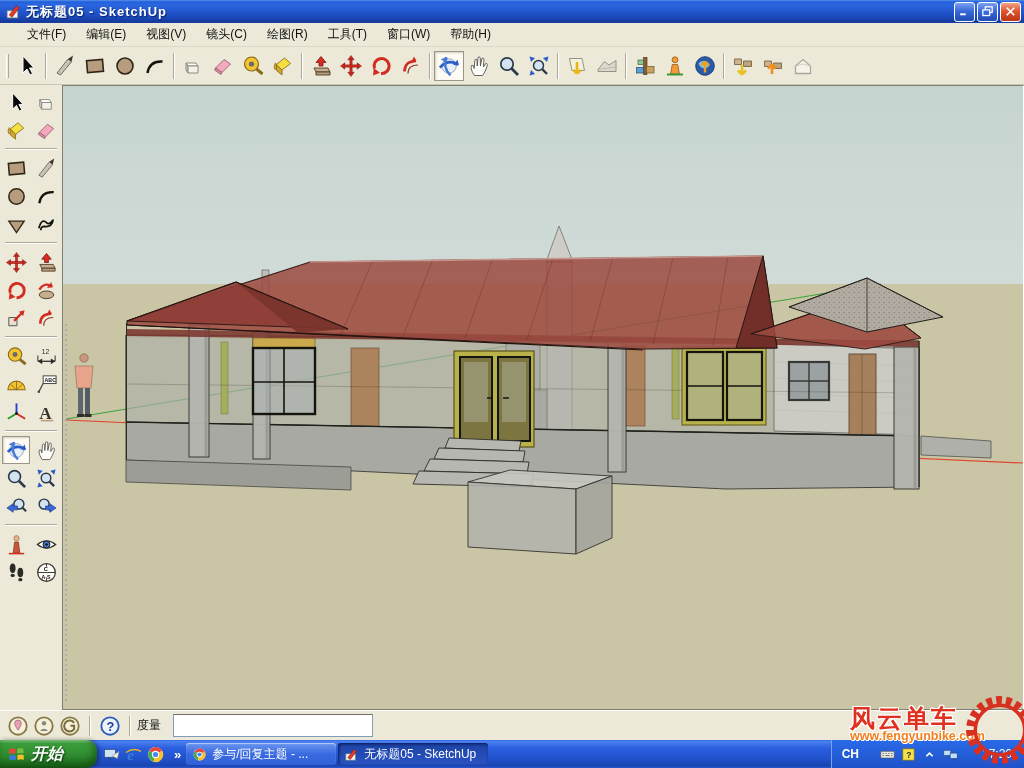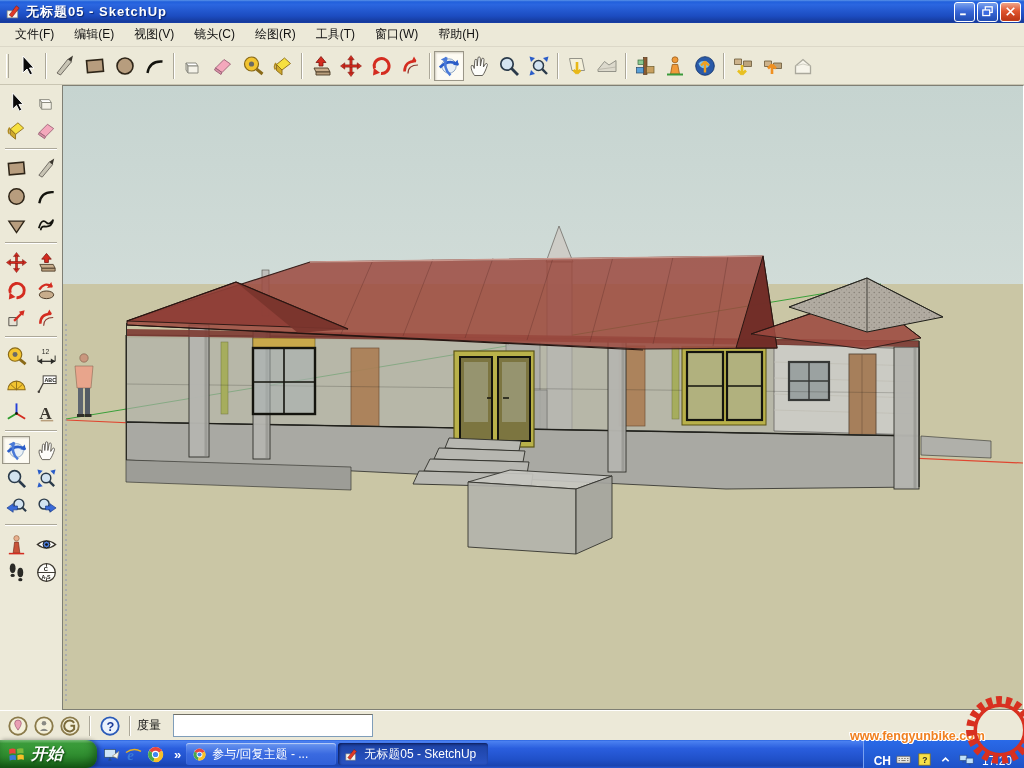--- a/index.html
+++ b/index.html
@@ -9,21 +9,21 @@
 .titlebar{height:23px;display:flex;align-items:center;padding:0 3px;
  background:linear-gradient(180deg,#5a93e8 0%,#2160dc 8%,#2b66e0 20%,#1c4cc0 70%,#15399a 96%,#1a43ae 100%)}
 .titlebar .ticon{width:17px;height:17px;margin:0 4px 0 2px}
 .titlebar .ticon svg{width:100%;height:100%}
 .ttext{flex:1;color:#fff;font-weight:bold;font-size:13px;letter-spacing:1px;text-shadow:1px 1px 1px #0a246a;white-space:nowrap;overflow:hidden}
 .winbtn{width:21px;height:20px;margin-left:2px;border-radius:3px;border:1px solid #fff;
  background:linear-gradient(180deg,#7aa2ee,#3a68d8 45%,#2450b8 90%);display:flex;align-items:center;justify-content:center}
 .winbtn svg{width:15px;height:15px}
 .winbtn.close{background:linear-gradient(180deg,#f0a58a,#e0552e 45%,#c03a18 90%)}
 
-.menubar{height:24px;display:flex;align-items:center;background:#ece9d8;border-bottom:1px solid #dcd8c8;padding-left:5px}
+.menubar{height:24px;display:flex;align-items:center;background:#ece9d8;border-bottom:1px solid #dcd8c8;padding-left:17px}
 .menuitem{padding:4px 10px;font-size:12px;color:#111;cursor:default}
 
 .toolbar{height:38px;display:flex;align-items:center;background:#ece9d8;border-bottom:1px solid #c9c5b2;padding-left:3px}
 .tgrip{width:3px;height:24px;margin:0 3px;border-left:1px solid #fff;border-right:1px solid #aca899}
 .tsep{width:2px;height:26px;margin:0 3px;border-left:1px solid #aca899;border-right:1px solid #fff}
 .tbtn{width:30px;height:30px;display:flex;align-items:center;justify-content:center;border:1px solid transparent}
 .tbtn svg{width:24px;height:24px}
 .tbtn.active,.sbtn.active{background:#fdfbf3;border:1px solid #9a9688;box-shadow:inset 1px 1px 2px rgba(80,70,40,.25)}
 
 .main{display:flex;height:625px}
@@ -53,21 +53,21 @@
 .ql{display:flex;align-items:center;gap:3px;padding:0 5px}
 .qlbtn{width:19px;height:19px}
 .qlbtn svg{width:100%;height:100%}
 .ovf{color:#fff;font-size:13px;font-weight:bold;padding:0 4px;align-self:center}
 .taskbtn{display:flex;align-items:center;gap:5px;width:150px;margin:3px 1px;padding:4px 6px;border-radius:3px;
  background:linear-gradient(180deg,#6a96f0,#3a6ae0 50%,#3060d8);box-shadow:inset 0 1px 1px rgba(255,255,255,.55);
  color:#fff;font-size:12px;white-space:nowrap;overflow:hidden}
 .taskbtn svg{width:15px;height:15px;flex:none}
 .taskbtn.active{background:linear-gradient(180deg,#1c42a4,#2a54c4);box-shadow:inset 1px 1px 3px rgba(0,0,30,.65)}
 .taskbtn span{overflow:hidden;text-overflow:ellipsis}
-.tray{margin-left:auto;display:flex;align-items:flex-end;gap:4px;padding:0 12px 0 10px;
+.tray{margin-left:auto;display:flex;align-items:center;gap:20px;padding:0 12px 0 10px;
  background:linear-gradient(180deg,#2a6ae8,#1e52c8);border-left:1px solid #7aa2f0;color:#fff;font-size:12px}
 .tray .ticn{width:17px;height:17px}
 .tray .ticn svg{width:100%;height:100%}
 .lang{font-weight:bold}
 .clock{margin-left:3px}
 
 .wm{position:absolute;right:0;bottom:4px;width:178px;height:64px;z-index:99;pointer-events:none}
 .wm .t1{position:absolute;left:4px;top:2px;font-size:25px;font-weight:bold;letter-spacing:2px;color:#e03020;
  text-shadow:1px 0 #fff,-1px 0 #fff,0 1px #fff,0 -1px #fff,1px 1px #fff,-1px -1px #fff,1px -1px #fff,-1px 1px #fff}
 .wm .t2{position:absolute;left:4px;top:29px;font-size:12.5px;font-weight:bold;color:#f08020;
@@ -781,19 +781,20 @@
               <path d="M6 15.5 L9 15.5" stroke="#2a4a88" stroke-width="1.2"></path>
               <rect x="11.5" y="10" width="10" height="7.5" fill="#bfe0f8" stroke="#2a4a88" stroke-width="1"></rect>
               <path d="M15 19.5 L18 19.5" stroke="#2a4a88" stroke-width="1.2"></path>
             </svg></span>
         </span>
       <span class="clock">17:20</span>
     </div>
   </div>
 
   <div class="wm">
+    <span class="t1">风云单车</span>
     <span class="t2">www.fengyunbike.com</span>
     <svg class="gear" viewBox="0 0 80 80">
       <circle cx="40" cy="40" r="26" fill="none" stroke="#d83020" stroke-width="7" stroke-dasharray="5 3.5"></circle>
       <circle cx="40" cy="40" r="21.5" fill="none" stroke="#d83020" stroke-width="3"></circle>
     </svg>
   </div>
 </div>
 
 </body></html>

